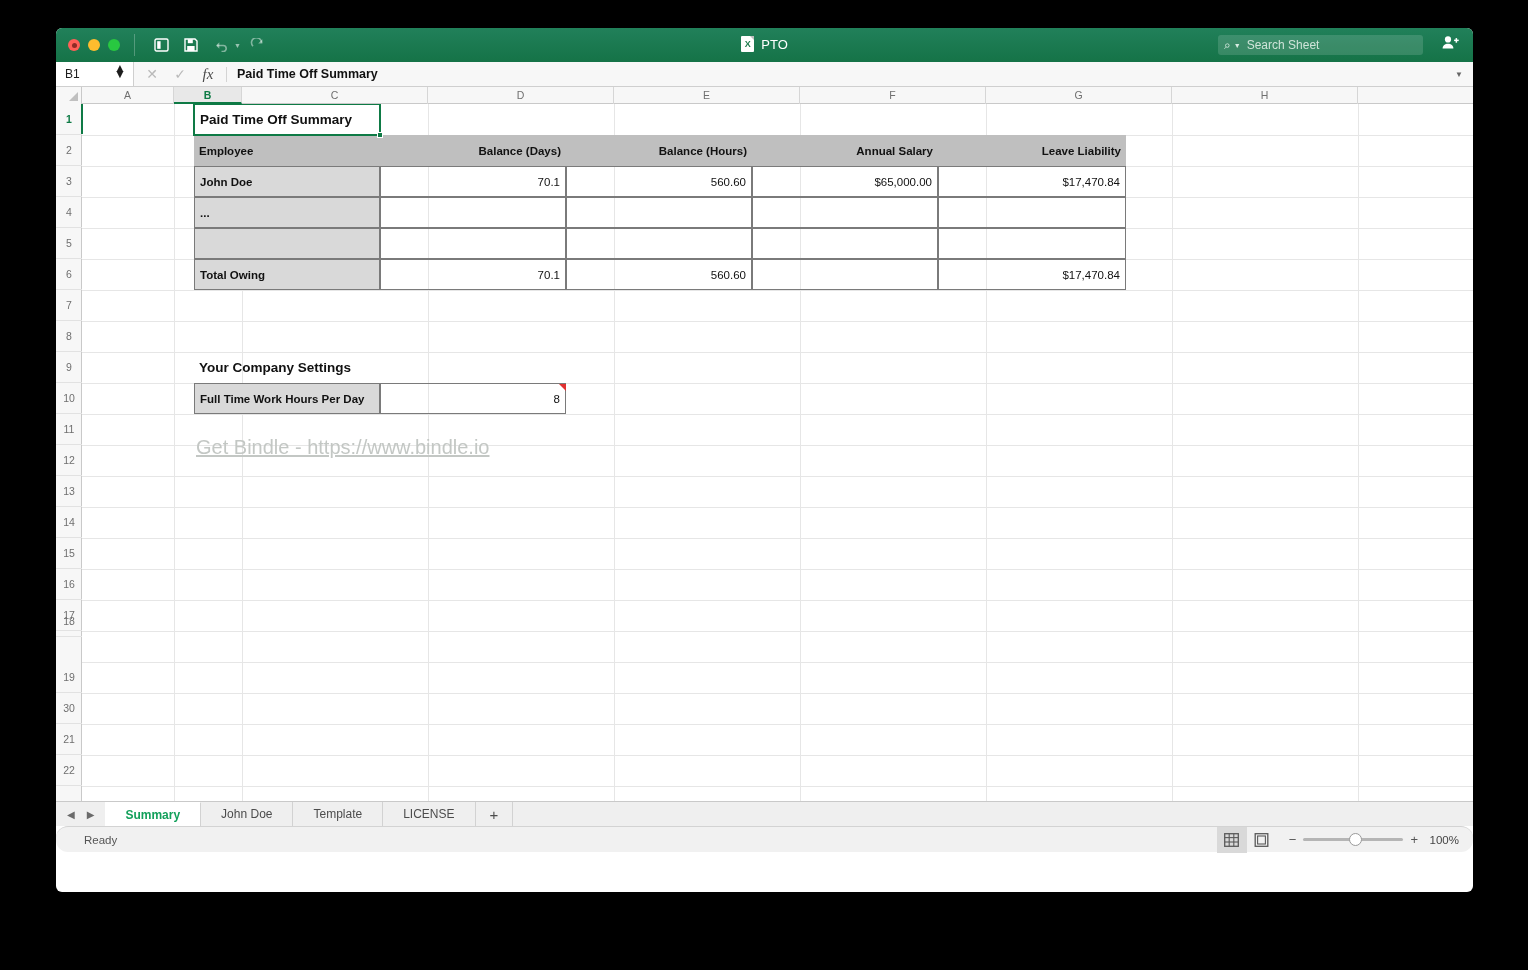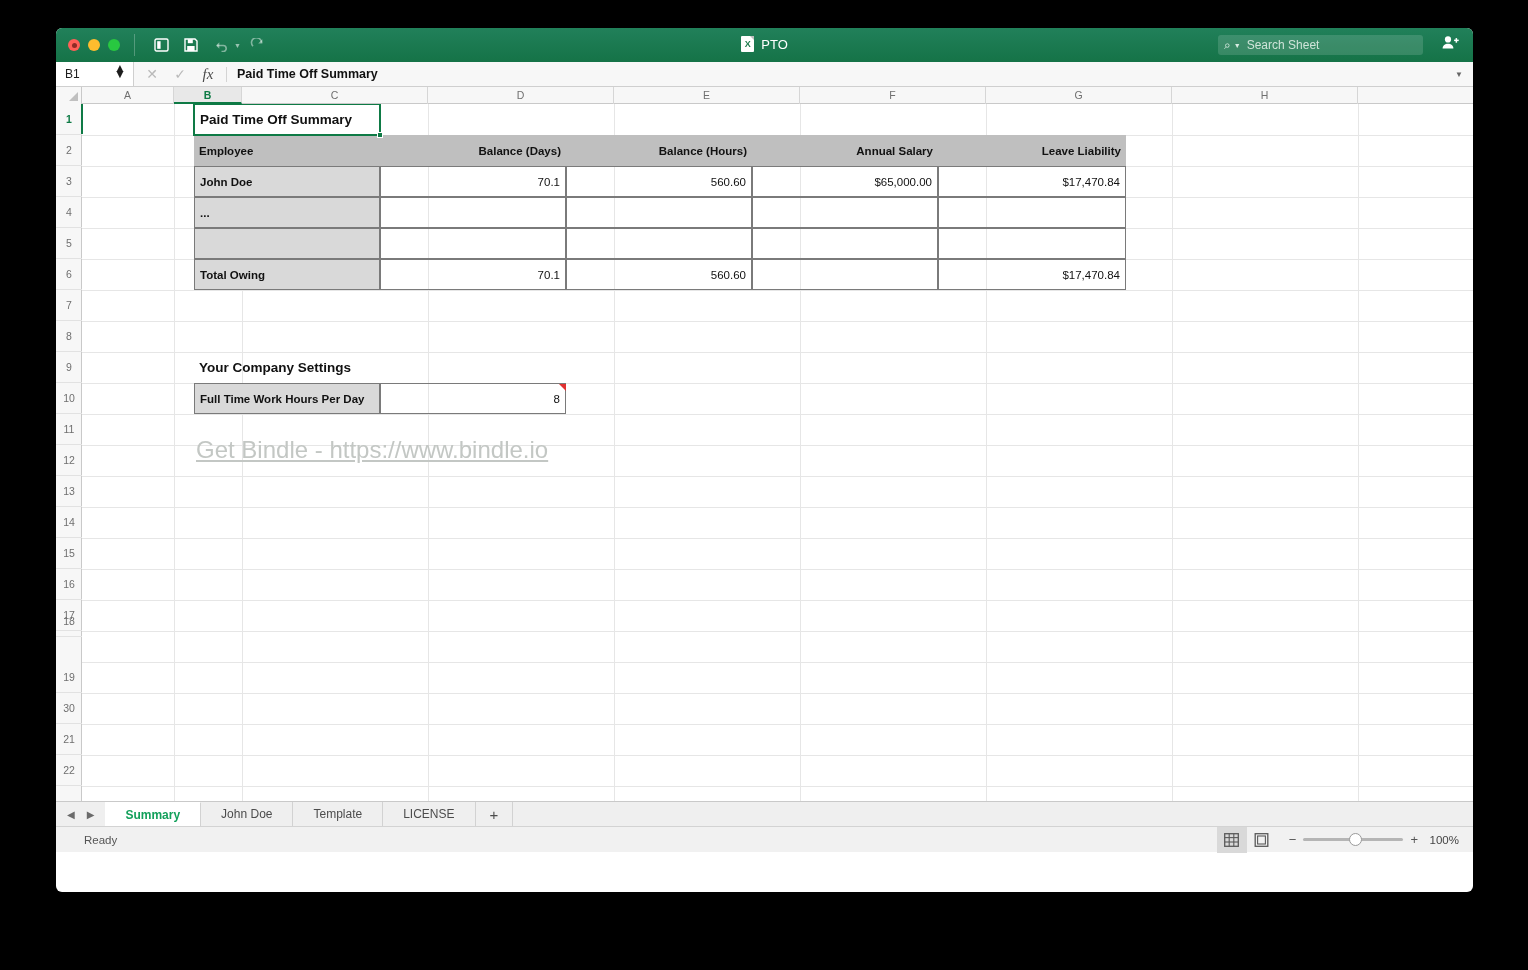--- a/index.html
+++ b/index.html
@@ -172,21 +172,21 @@
     position: absolute; width: 6px; height: 6px; background: #0e7a45;
     border: 1px solid #ffffff; z-index: 6;
   }
 
   .comment-flag {
     position: absolute; z-index: 4;
     border-right: 7px solid #e03131; border-bottom: 7px solid transparent;
   }
 
   .watermark {
-    position: absolute; font-size: 24px; color: #c3c7c4;
+    position: absolute; font-size: 20px; color: #c3c7c4;
     text-decoration: underline; white-space: nowrap; z-index: 3;
   }
 
   .note-text { font-size: 11px; color: #111; }
 
   
   .sheetbar {
     height: 25px; background: #efefef; border-top: 1px solid #c9c9c9;
     display: flex; align-items: stretch; position: relative;
   }
@@ -198,21 +198,21 @@
   }
   .stab.active {
     background: #ffffff; color: #13a05b; font-weight: bold;
     border-top: 1px solid #ffffff; border-right: 1px solid #d2d2d2;
   }
   .addsheet { display: flex; align-items: center; padding: 0 14px; font-size: 15px; color: #4c4c4c; border-right: 1px solid #d2d2d2; }
 
   
   .statusbar {
     height: 26px; background: #f1f1f1; border-top: 1px solid #d3d3d3;
-    display: flex; align-items: center; position: relative;
+    display: flex; align-items: center; position: relative; border-radius: 12px;
   }
   .status-text { font-size: 11.5px; color: #555; padding-left: 28px; }
   .status-right {
     position: absolute; right: 10px; top: 0; bottom: 0;
     display: flex; align-items: center; gap: 0;
   }
   .viewbtn {
     width: 30px; height: 26px; display: flex; align-items: center; justify-content: center;
     color: #5a5a5a; font-size: 14px;
   }

